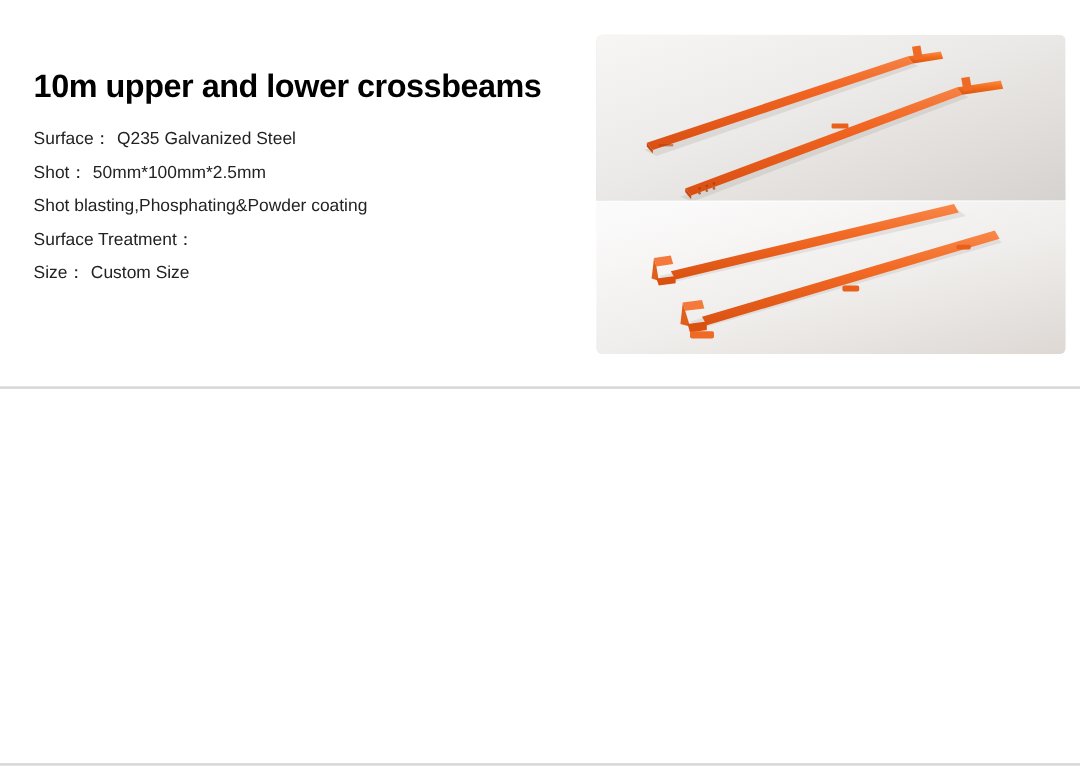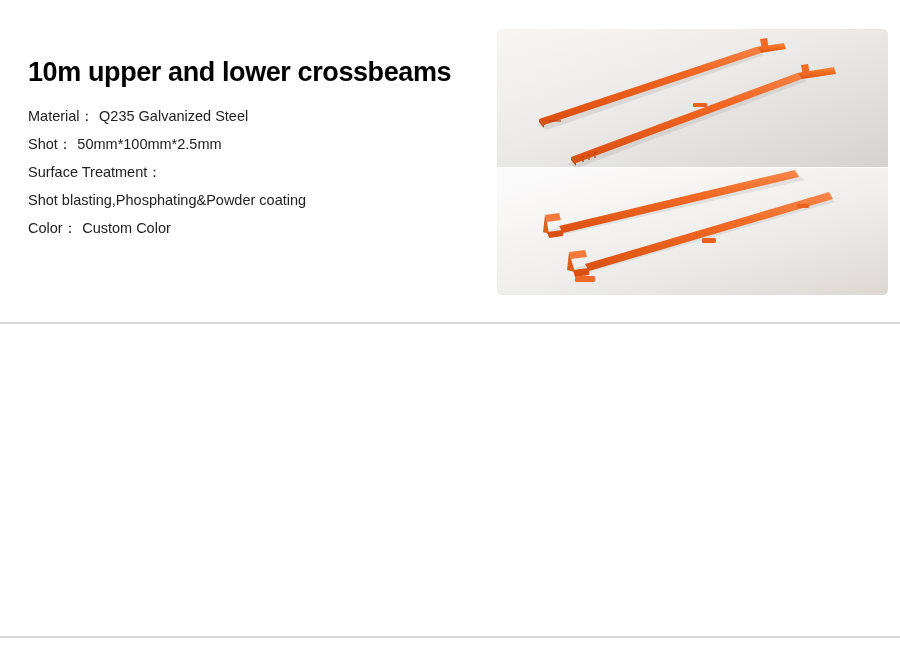--- a/index.html
+++ b/index.html
@@ -96,33 +96,33 @@
 </head>
 <body>
 
 <div class="section" id="section-10m">
 
   <div class="spec-text" id="spec-text-10m">
     <h2 class="product-title">10m upper and lower crossbeams</h2>
 
     <ul class="spec-list">
       <li class="spec-line">
-        <span class="spec-label">Material</span><span class="spec-colon">：</span><span class="spec-value">Q235 Galvanized Steel</span>
+        <span class="spec-label">Surface</span><span class="spec-colon">：</span><span class="spec-value">Q235 Galvanized Steel</span>
       </li>
       <li class="spec-line">
         <span class="spec-label">Shot</span><span class="spec-colon">：</span><span class="spec-value">50mm*100mm*2.5mm</span>
       </li>
       <li class="spec-line">
+        <span class="spec-label">Shot blasting,Phosphating&amp;Powder coating</span>
+      </li>
+      <li class="spec-line">
         <span class="spec-label">Surface Treatment</span><span class="spec-colon">：</span>
       </li>
       <li class="spec-line">
-        <span class="spec-label">Shot blasting,Phosphating&amp;Powder coating</span>
-      </li>
-      <li class="spec-line">
-        <span class="spec-label">Color</span><span class="spec-colon">：</span><span class="spec-value">Custom Color</span>
+        <span class="spec-label">Size</span><span class="spec-colon">：</span><span class="spec-value">Custom Size</span>
       </li>
     </ul>
   </div>
 
   <div class="photo" id="photo-10m-top">
     <svg viewBox="0 0 391 138" preserveAspectRatio="none">
       <defs>
         <linearGradient id="g1top" x1="0" y1="0" x2="1" y2="1">
           <stop offset="0" stop-color="#f7f6f5"></stop>
           <stop offset="0.45" stop-color="#eceae8"></stop>

